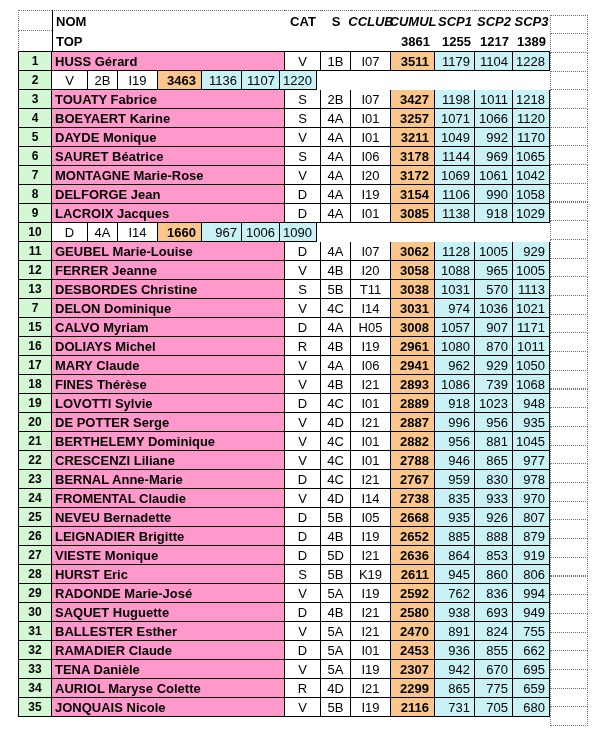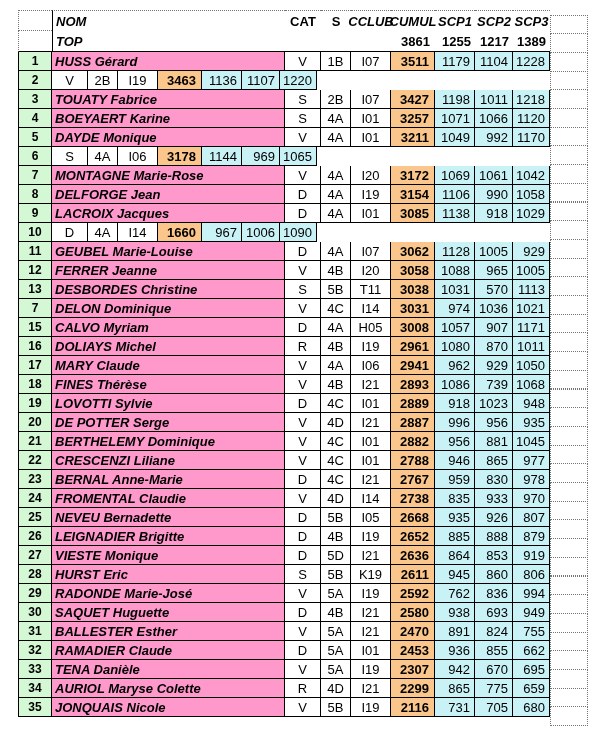--- a/index.html
+++ b/index.html
@@ -24,21 +24,21 @@
     display: flex;
     align-items: center;
     white-space: nowrap;
     font-size: 13px;
     color: #000;
     flex: none;
     overflow: visible;
   }
   
   .c-num   { width: 34px; justify-content: center; }
-  .c-name  { width: 233px; padding-left: 3px; font-style: italic; }
+  .c-name  { width: 233px; padding-left: 3px; }
   .c-cat   { width: 36px; justify-content: center; }
   .c-s     { width: 30px; justify-content: center; }
   .c-cclub { width: 40px; justify-content: center; text-align: right; }
   .c-cumul { width: 44px; justify-content: flex-end; padding-right: 5px; }
   .c-scp1  { width: 40px; justify-content: flex-end; padding-right: 4px; }
   .c-scp2  { width: 38px; justify-content: flex-end; padding-right: 4px; }
   .c-scp3  { width: 37px; justify-content: flex-end; padding-right: 4px; }
 
   
   .h-bold { font-weight: bold; }
@@ -151,20 +151,21 @@
         <div class="cell c-cat">V</div>
         <div class="cell c-s">4A</div>
         <div class="cell c-cclub">I01</div>
         <div class="cell c-cumul">3211</div>
         <div class="cell c-scp1">1049</div>
         <div class="cell c-scp2">992</div>
         <div class="cell c-scp3">1170</div>
       </div>
       <div class="row data-row">
         <div class="cell c-num">6</div>
+        <div class="cell c-name">SAURET Béatrice</div>
         <div class="cell c-cat">S</div>
         <div class="cell c-s">4A</div>
         <div class="cell c-cclub">I06</div>
         <div class="cell c-cumul">3178</div>
         <div class="cell c-scp1">1144</div>
         <div class="cell c-scp2">969</div>
         <div class="cell c-scp3">1065</div>
       </div>
       <div class="row data-row">
         <div class="cell c-num">7</div>

